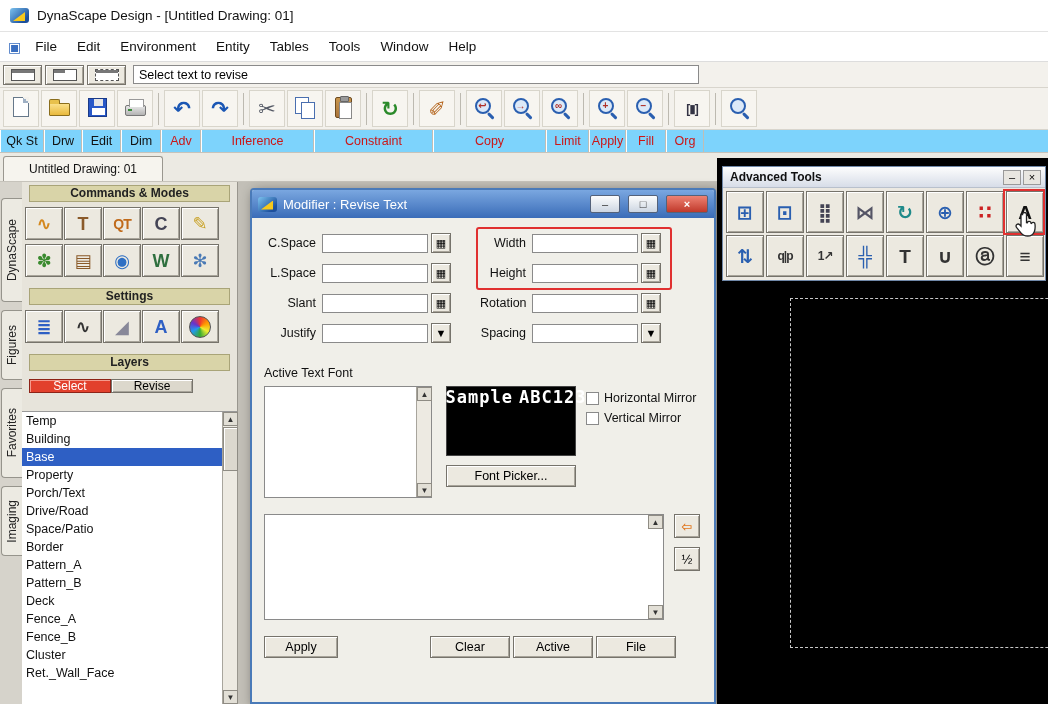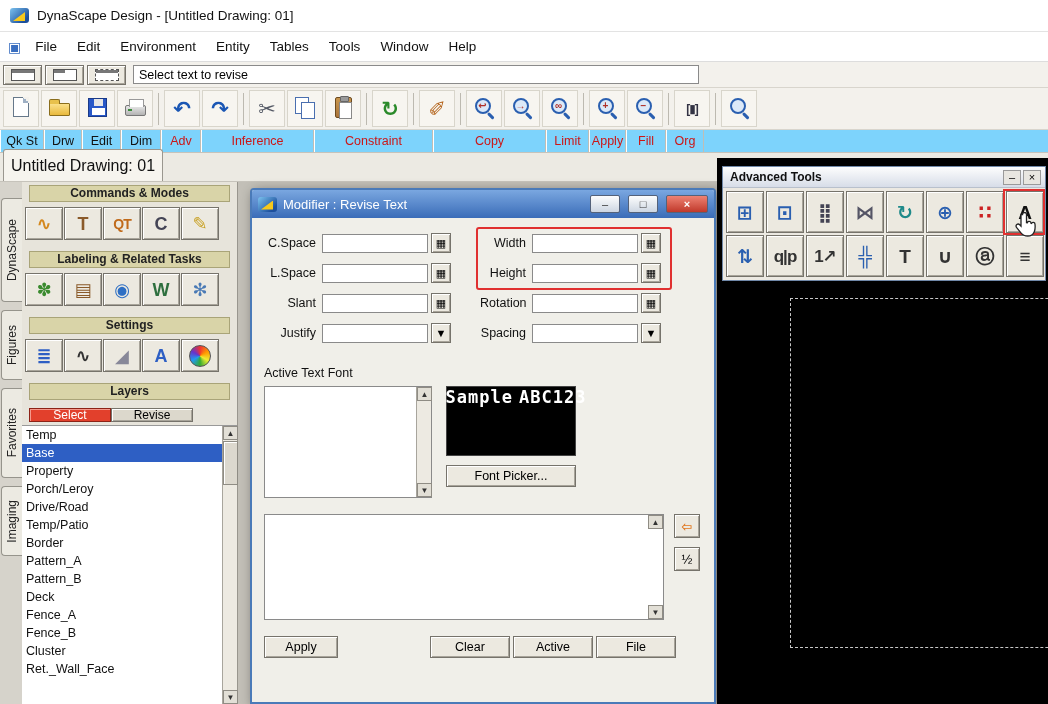--- a/index.html
+++ b/index.html
@@ -58,64 +58,64 @@
   
   .labelrow{height:23px;background:#7dd3fc;display:flex;border-bottom:1px solid #c6c3bb}
   .tb-label{height:100%;display:flex;align-items:center;justify-content:center;font-size:12.5px;border-right:1px solid #c0bdb5;border-left:1px solid #fff}
   .tb-label.red{color:var(--toolbar-label-red,#cc1616)}
   .tb-label:nth-child(1){width:44px}.tb-label:nth-child(2){width:38px}.tb-label:nth-child(3){width:39px}
   .tb-label:nth-child(4){width:40px}.tb-label:nth-child(5){width:40px}.tb-label:nth-child(6){width:113px}
   .tb-label:nth-child(7){width:119px}.tb-label:nth-child(8){width:113px}.tb-label:nth-child(9){width:43px}
   .tb-label:nth-child(10){width:37px}.tb-label:nth-child(11){width:40px}.tb-label:nth-child(12){width:38px}
   
   .tabrow{height:29px;background:#eceae3;border-bottom:1px solid #c6c3bb;display:flex;align-items:flex-end}
-  .doc-tab{margin-left:3px;width:160px;height:32px;background:#f6f4ee;border:1px solid #9a978f;border-bottom:none;
-           border-radius:3px 3px 0 0;display:flex;align-items:center;justify-content:center;font-size:16px}
+  .doc-tab{margin-left:3px;width:160px;height:25px;background:#f6f4ee;border:1px solid #9a978f;border-bottom:none;
+           border-radius:3px 3px 0 0;display:flex;align-items:center;justify-content:center;font-size:12px}
   
   .main{position:absolute;top:182px;left:0;right:0;bottom:0;background:#c2bfb7}
   .vtabs{position:absolute;left:0;top:0;bottom:0;width:22px;background:#d6d3cb;display:flex;flex-direction:column;align-items:flex-end;padding-top:16px;gap:8px}
   .vtab{width:21px;background:#eceae2;border:1px solid #96948c;border-right:none;border-radius:4px 0 0 4px;display:flex;align-items:center;justify-content:center}
   .vtab span{writing-mode:vertical-rl;transform:rotate(180deg);font-size:12px;color:#222}
   .vtab:nth-child(1){height:104px}.vtab:nth-child(2){height:70px}.vtab:nth-child(3){height:90px}.vtab:nth-child(4){height:70px}
   .panel{position:absolute;left:22px;top:0;width:216px;bottom:0;background:#e7e4db;border-right:1px solid #99968e;display:flex;flex-direction:column}
   .sec-header{height:17px;line-height:15px;text-align:center;font-size:12px;font-weight:bold;background:var(--header-tan,#d9d4a8);
               border:1px solid #a9a478;color:#222;margin:9px 7px 3px}
   .sec-header.first{margin-top:3px}
   .icon-row{display:flex;gap:1px;margin:2px 3px}
   .pi-btn{width:38px;height:33px}
   .pi{font-size:18px;font-weight:bold;line-height:1}
   .pi.multi{font-size:14px;letter-spacing:-1px}
   .pi.wheel{width:22px;height:22px;border-radius:50%;border:1px solid #555;
             background:conic-gradient(#e33,#f90,#ee3,#3a3,#29e,#63c,#e33)}
   .selrow{display:flex;margin:5px 0 0 7px}
   .selrow button{width:82px;height:14px;font-size:12px;display:flex;align-items:center;justify-content:center}
   .sel-btn{background:var(--select-button-red,#e2402c);color:#fff;border:1px solid #8d2317;box-shadow:inset 1px 1px 0 #f59a8c}
   .rev-btn{background:#dcd8cc}
-  .list-wrap{position:relative;flex:1;margin-top:3px;background:#0ea5e9;border-top:1px solid #999}
+  .list-wrap{position:relative;flex:1;margin-top:18px;background:#0ea5e9;border-top:1px solid #999}
   .layer-items{position:absolute;top:0;left:0;right:15px;bottom:0;overflow:hidden;background:#fff}
   .layer-item{height:18px;line-height:18px;padding-left:4px;font-size:12.5px;white-space:nowrap}
   .layer-item.selected{background:var(--selection-blue,#2e5fc4);color:#fff}
   .vscroll{position:absolute;top:0;right:0;bottom:0;width:15px;background:#edeae2;border-left:1px solid #a8a59d}
   .sbtn{width:15px;height:14px;font-size:8px;display:flex;align-items:center;justify-content:center;background:#e2dfd6;border:1px solid #8f8c84;padding:0;color:#333}
   .vscroll .up{position:absolute;left:0;top:0}
   .vscroll .dn{position:absolute;left:0;bottom:0}
   .vscroll .thumb{position:absolute;left:0;top:15px;width:15px;height:44px;background:#dcd8ce;border:1px solid #8f8c84;box-shadow:inset 1px 1px 0 #fff}
   
   .canvas{position:absolute;left:717px;top:158px;right:0;bottom:0;background:var(--canvas-black,#000);z-index:2;overflow:hidden}
   .dashed-rect{position:absolute;left:73px;top:140px;width:1400px;height:350px;border:1px dashed #c8c8c8}
   
   .advtools{position:absolute;left:722px;top:166px;width:324px;background:#ece9e2;border:1px solid #7088a8;box-shadow:1px 2px 7px rgba(0,0,0,.55);z-index:6}
   .adv-title{height:21px;background:linear-gradient(#fdfdfd,#d7dde8);display:flex;align-items:center;padding:0 4px 0 7px;
              font-size:12px;font-weight:bold;border-bottom:1px solid #b8c0cc}
   .adv-title .sp{flex:1}
   .awbtn{width:18px;height:15px;margin-left:2px;font-size:11px;line-height:1;display:flex;align-items:center;justify-content:center;background:#e8e6e0;border:1px solid #9a9a9a}
   .adv-grid{position:relative;display:grid;grid-template-columns:repeat(8,38px);grid-auto-rows:42px;gap:2px;padding:3px}
   .adv-btn{width:38px;height:42px}
   .adv-ic{font-size:19px;font-weight:bold;line-height:1}
-  .adv-ic.multi{font-size:17px;letter-spacing:-1px}
+  .adv-ic.multi{font-size:12px;letter-spacing:-1px}
   .adv-hl{position:absolute;left:280px;top:1px;width:42px;height:46px;border:2px solid var(--accent-red,#e03030);z-index:4;pointer-events:none}
   .hand{position:absolute;left:290px;top:24px;z-index:7}
   
   .dialog{position:absolute;left:250px;top:188px;width:466px;height:516px;background:#f0efe9;border:2px solid #4a7ab8;
           border-radius:4px 4px 0 0;box-shadow:3px 3px 12px rgba(0,0,0,.45);z-index:5;overflow:hidden}
   .dlg-title{height:28px;background:linear-gradient(#7aa7e0,var(--dialog-titlebar-blue,#3a6cb8));display:flex;align-items:center;padding:0 6px;gap:6px;color:#fff}
   .dlg-title .t{font-size:13px;flex:1}
   .wbtn{width:30px;height:18px;border:1px solid #54627a;border-radius:2px;background:linear-gradient(#fdfdfd,#cdd6e2);
         color:#333;font-size:11px;line-height:1;display:flex;align-items:center;justify-content:center;margin-left:2px}
   .wbtn.close{width:42px;background:linear-gradient(#ee8273,#c0392b);color:#fff;font-weight:bold}
@@ -280,21 +280,20 @@
           <button class="pi-btn btn3d">
             <span class="pi multi" style="color: rgb(192, 106, 26);">QT</span>
           </button>
           <button class="pi-btn btn3d">
             <span class="pi" style="color: rgb(68, 68, 85);">C</span>
           </button>
           <button class="pi-btn btn3d">
             <span class="pi" style="color: rgb(201, 162, 39);">✎</span>
           </button>
         </div>
-      <div class="sec-header">Labeling &amp; Related Tasks</div>
       <div class="icon-row">
           <button class="pi-btn btn3d">
             <span class="pi" style="color: rgb(58, 138, 46);">✽</span>
           </button>
           <button class="pi-btn btn3d">
             <span class="pi" style="color: rgb(138, 90, 42);">▤</span>
           </button>
           <button class="pi-btn btn3d">
             <span class="pi" style="color: rgb(46, 111, 196);">◉</span>
           </button>
@@ -324,25 +323,26 @@
           </button>
         </div>
       <div class="sec-header">Layers</div>
       <div class="selrow">
         <button class="sel-btn">Select</button>
         <button class="rev-btn btn3d">Revise</button>
       </div>
       <div class="list-wrap">
         <div class="layer-items">
             <div class="layer-item">Temp</div>
+            <div class="layer-item">Building</div>
             <div class="layer-item selected">Base</div>
             <div class="layer-item">Property</div>
-            <div class="layer-item">Porch/Leroy</div>
+            <div class="layer-item">Porch/Text</div>
             <div class="layer-item">Drive/Road</div>
-            <div class="layer-item">Temp/Patio</div>
+            <div class="layer-item">Space/Patio</div>
             <div class="layer-item">Border</div>
             <div class="layer-item">Pattern_A</div>
             <div class="layer-item">Pattern_B</div>
             <div class="layer-item">Deck</div>
             <div class="layer-item">Fence_A</div>
             <div class="layer-item">Fence_B</div>
             <div class="layer-item">Cluster</div>
             <div class="layer-item">Ret._Wall_Face</div>
           </div>
         <div class="vscroll">
@@ -485,20 +485,30 @@
             <button class="sbtn dn">▼</button>
           </div>
         </div>
         <div class="mid">
           <div class="sample">
             <div class="sline">Sample</div>
             <div class="sline">ABC123</div>
           </div>
           <button class="btn3d font-picker">Font Picker...</button>
         </div>
+        <div class="mirrors">
+          <div class="mirror">
+            <span class="cb"></span>
+            <span>Horizontal Mirror</span>
+          </div>
+          <div class="mirror">
+            <span class="cb"></span>
+            <span>Vertical Mirror</span>
+          </div>
+        </div>
       </div>
       <div class="text-row">
         <div class="bigtext">
           <textarea value="" style=""></textarea>
           <button class="sbtn ta-up">▲</button>
           <button class="sbtn ta-dn">▼</button>
         </div>
         <div class="side-btns">
           <button class="btn3d backb">⇦</button>
           <button class="btn3d">½</button>

